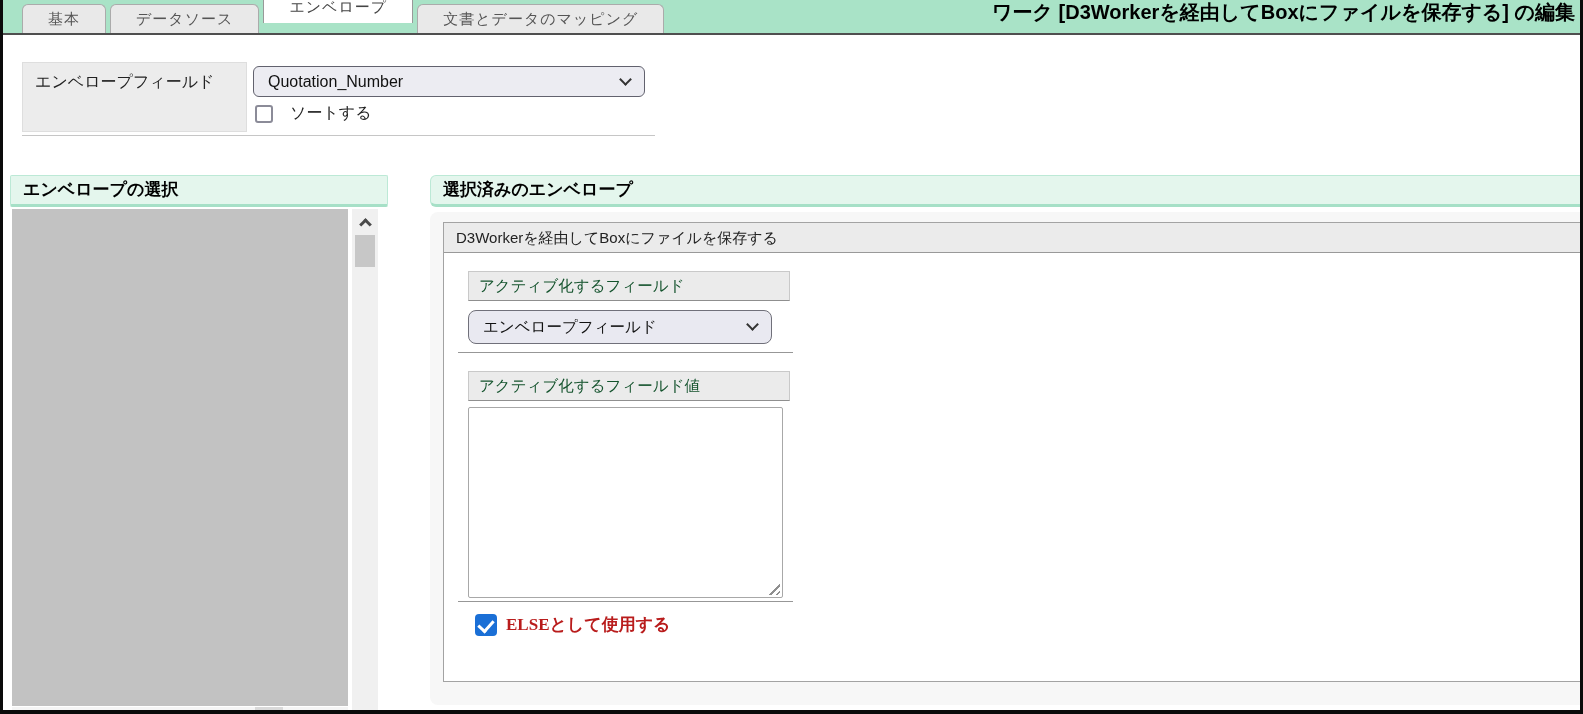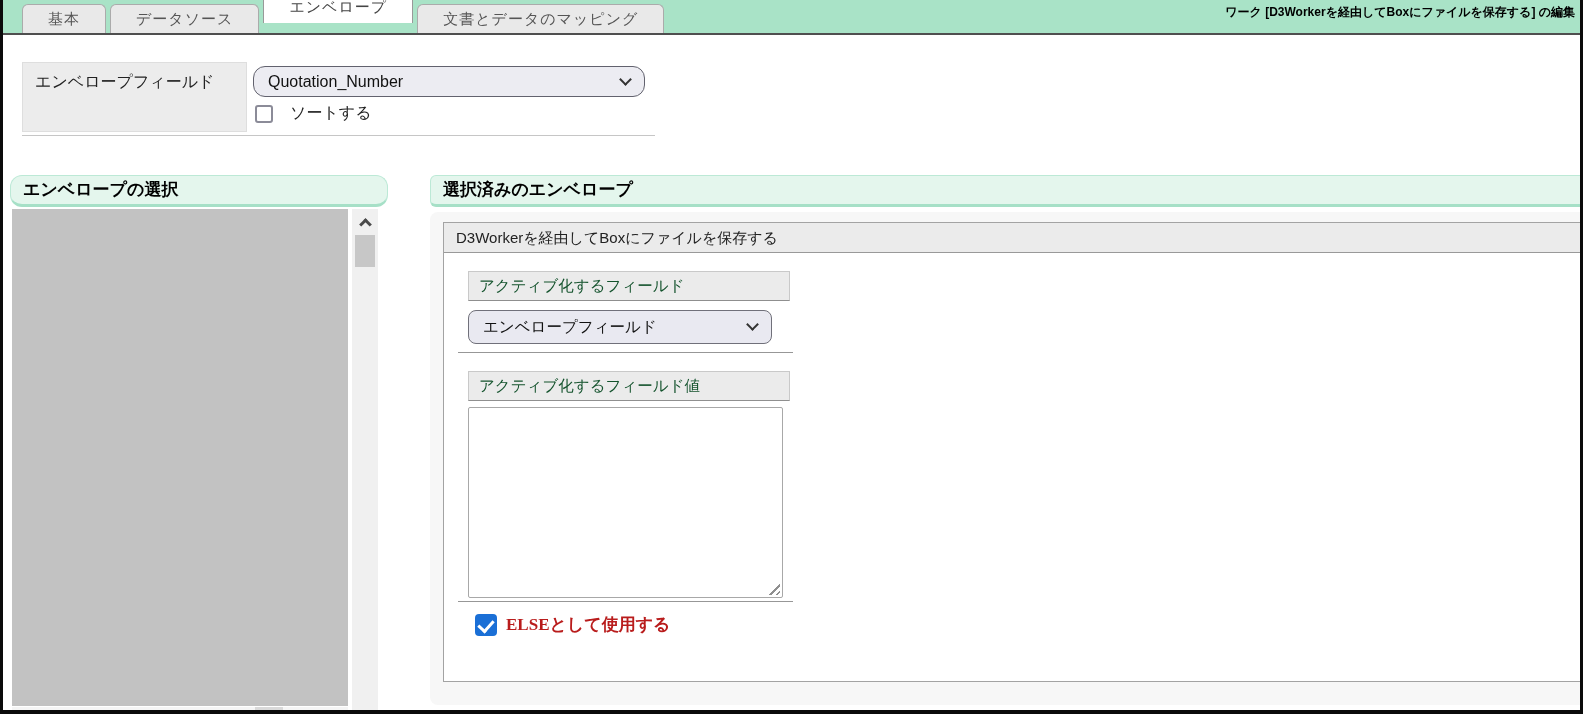--- a/index.html
+++ b/index.html
@@ -45,36 +45,36 @@
     white-space: nowrap; cursor: pointer;
   }
   .tab.active {
     height: 31px; margin-bottom: 12px;
     background: #fff; border-color: #999;
     color: #444; z-index: 3; position: relative;
   }
   .window-title {
     position: absolute; right: 8px; top: 0; height: 25px;
     display: flex; align-items: center;
-    font-size: 12px; font-weight: bold; color: #000; z-index: 2;
+    font-size: 20px; font-weight: bold; color: #000; z-index: 2;
     white-space: nowrap;
   }
 
   
   .env-label-box {
     position: absolute; left: 22px; top: 62px;
     width: 225px; height: 70px;
     background: #ececec; border: 1px solid #dedede;
     font-size: 16px; color: #222;
     padding: 9px 12px;
   }
   .dropdown {
     background: #ececf2;
     border: 1.5px solid #62626e;
-    border-radius: 12px;
+    border-radius: 6px;
     display: flex; align-items: center;
     cursor: pointer;
   }
   .dd-main {
     position: absolute; left: 253px; top: 66px;
     width: 392px; height: 31px;
     padding: 0 14px;
     font-size: 16px; color: #111;
   }
   .dd-value { flex: 1; white-space: nowrap; overflow: hidden; }
@@ -97,21 +97,21 @@
     position: absolute; left: 22px; top: 135px; width: 633px; height: 0;
     border-top: 1px solid #c6c6c6;
   }
 
   
   .panel-header {
     position: absolute; top: 175px; height: 32px;
     background: #e4f6ed;
     border: 1px solid #bce9d6;
     border-bottom: 3px solid #a6e0c7;
-    border-radius: 12px;
+    border-radius: 2px;
     font-size: 17px; font-weight: bold; color: #000;
     line-height: 27px; padding: 0 12px;
     white-space: nowrap; overflow: hidden;
   }
   .ph-left  { left: 10px; width: 378px; }
   .ph-right { left: 430px; width: 1160px; border-radius: 6px 0 0 6px; }
 
   
   .env-list {
     position: absolute; left: 12px; top: 209px;

